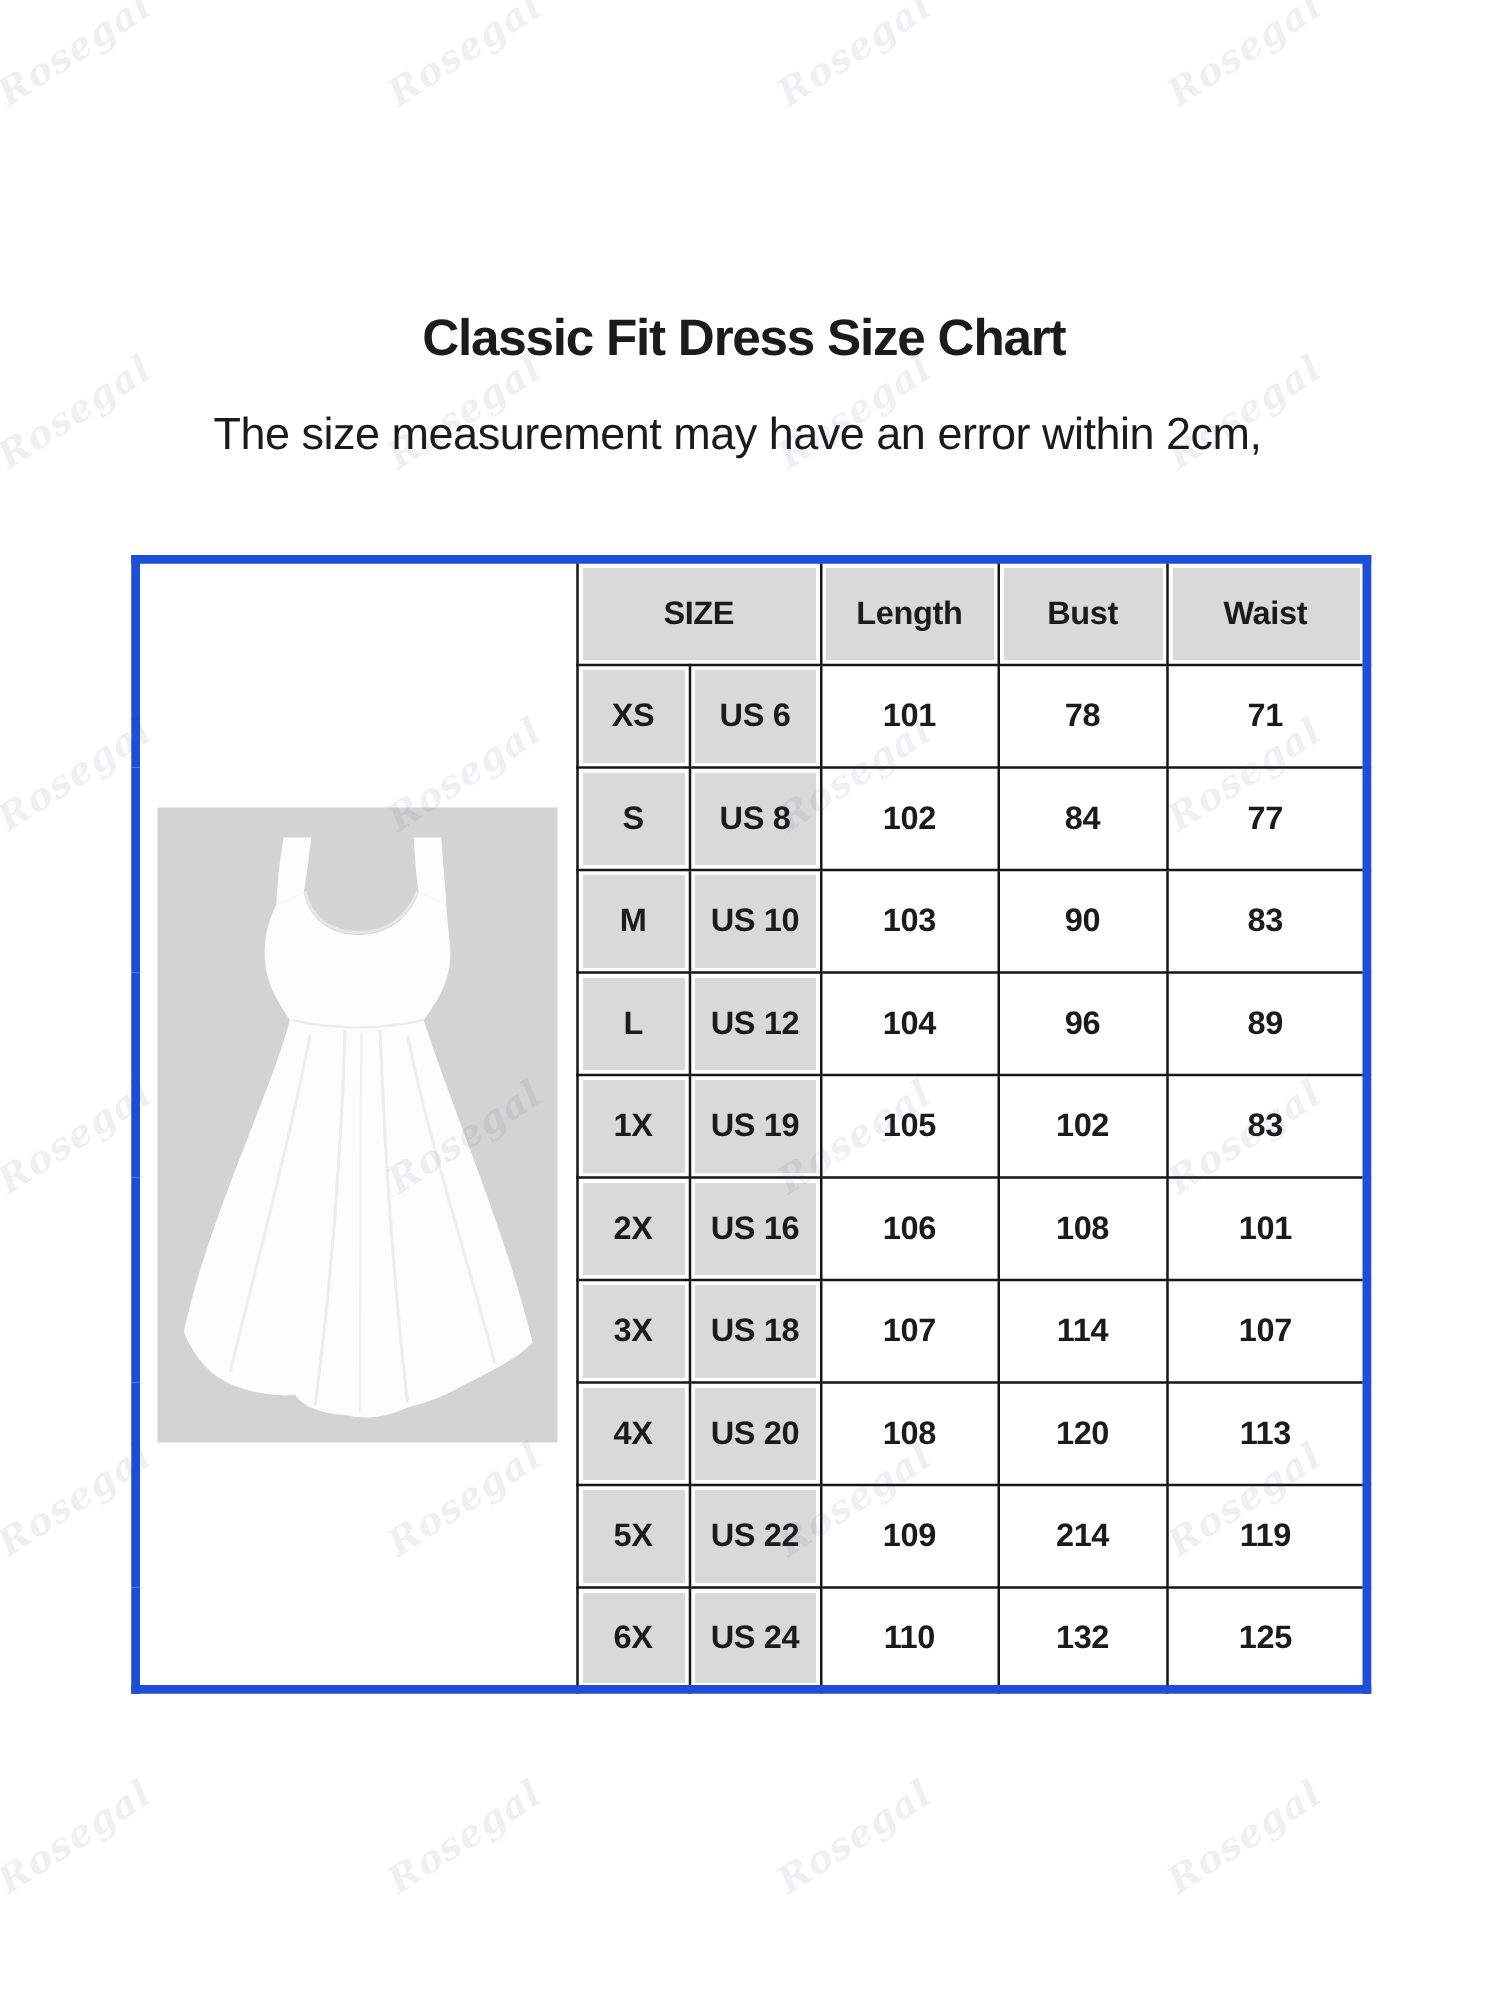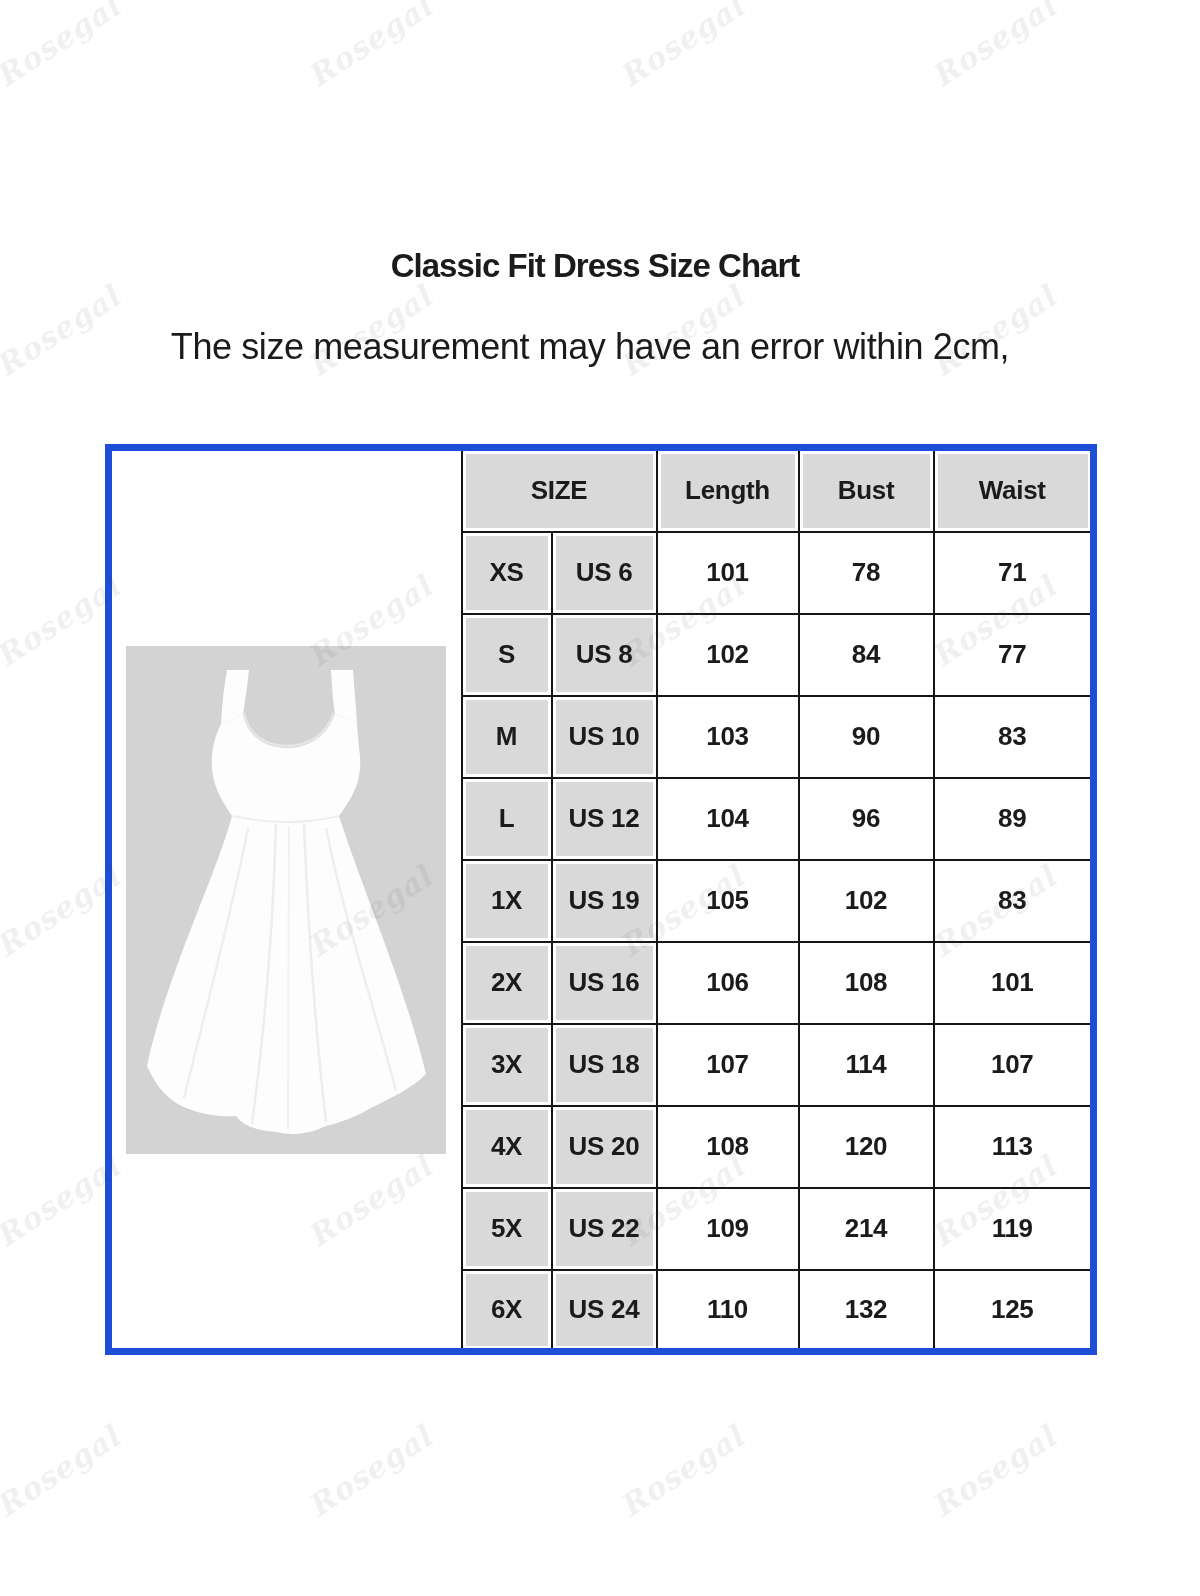--- a/index.html
+++ b/index.html
@@ -3,21 +3,21 @@
 <meta charset="utf-8">
 <style>
   html,body{margin:0;padding:0;}
   body{
     width:1200px;height:1596px;position:relative;overflow:hidden;
     background:#ffffff;color:#1b1b1b;
     font-family:"Liberation Sans","DejaVu Sans",sans-serif;
   }
   .page-title{
     position:absolute;top:247px;left:0;width:1190px;
-    text-align:center;font-size:33px;font-weight:bold;letter-spacing:-1px;
+    text-align:center;font-size:41px;font-weight:bold;letter-spacing:-1px;
   }
   .subtitle{
     position:absolute;top:326px;left:0;width:1180px;
     text-align:center;font-size:36px;line-height:42px;letter-spacing:-0.4px;
   }
   table.size-table{
     position:absolute;left:105px;top:444px;
     border-collapse:collapse;table-layout:fixed;
     border:7px solid #1d4ed8;
   }

